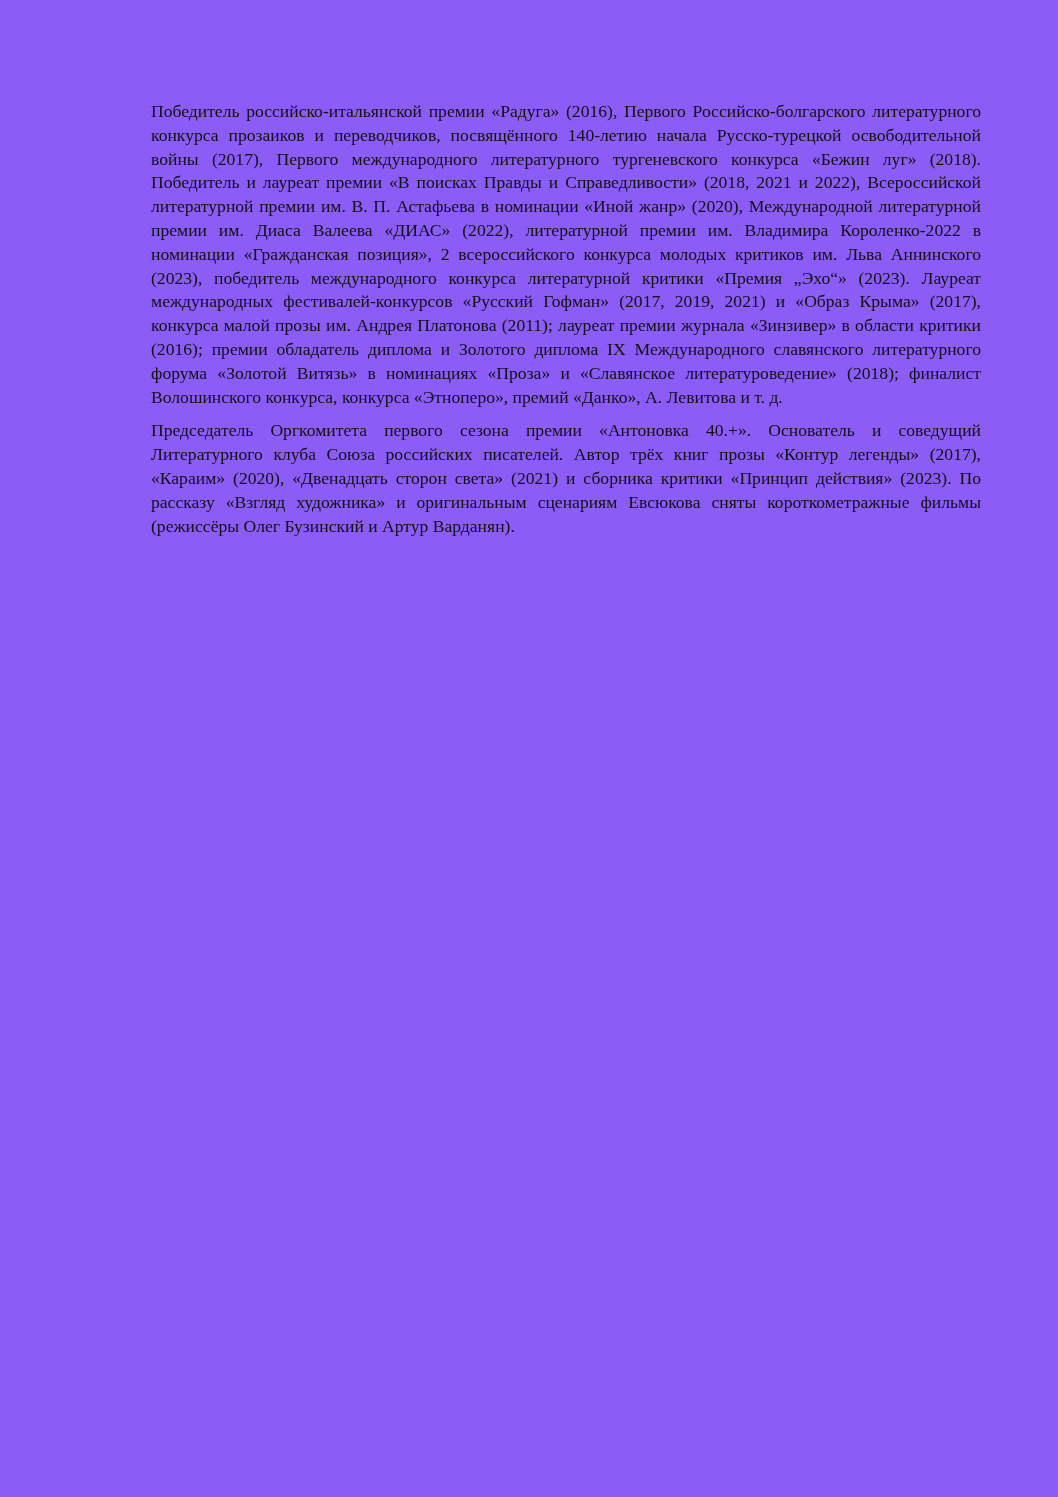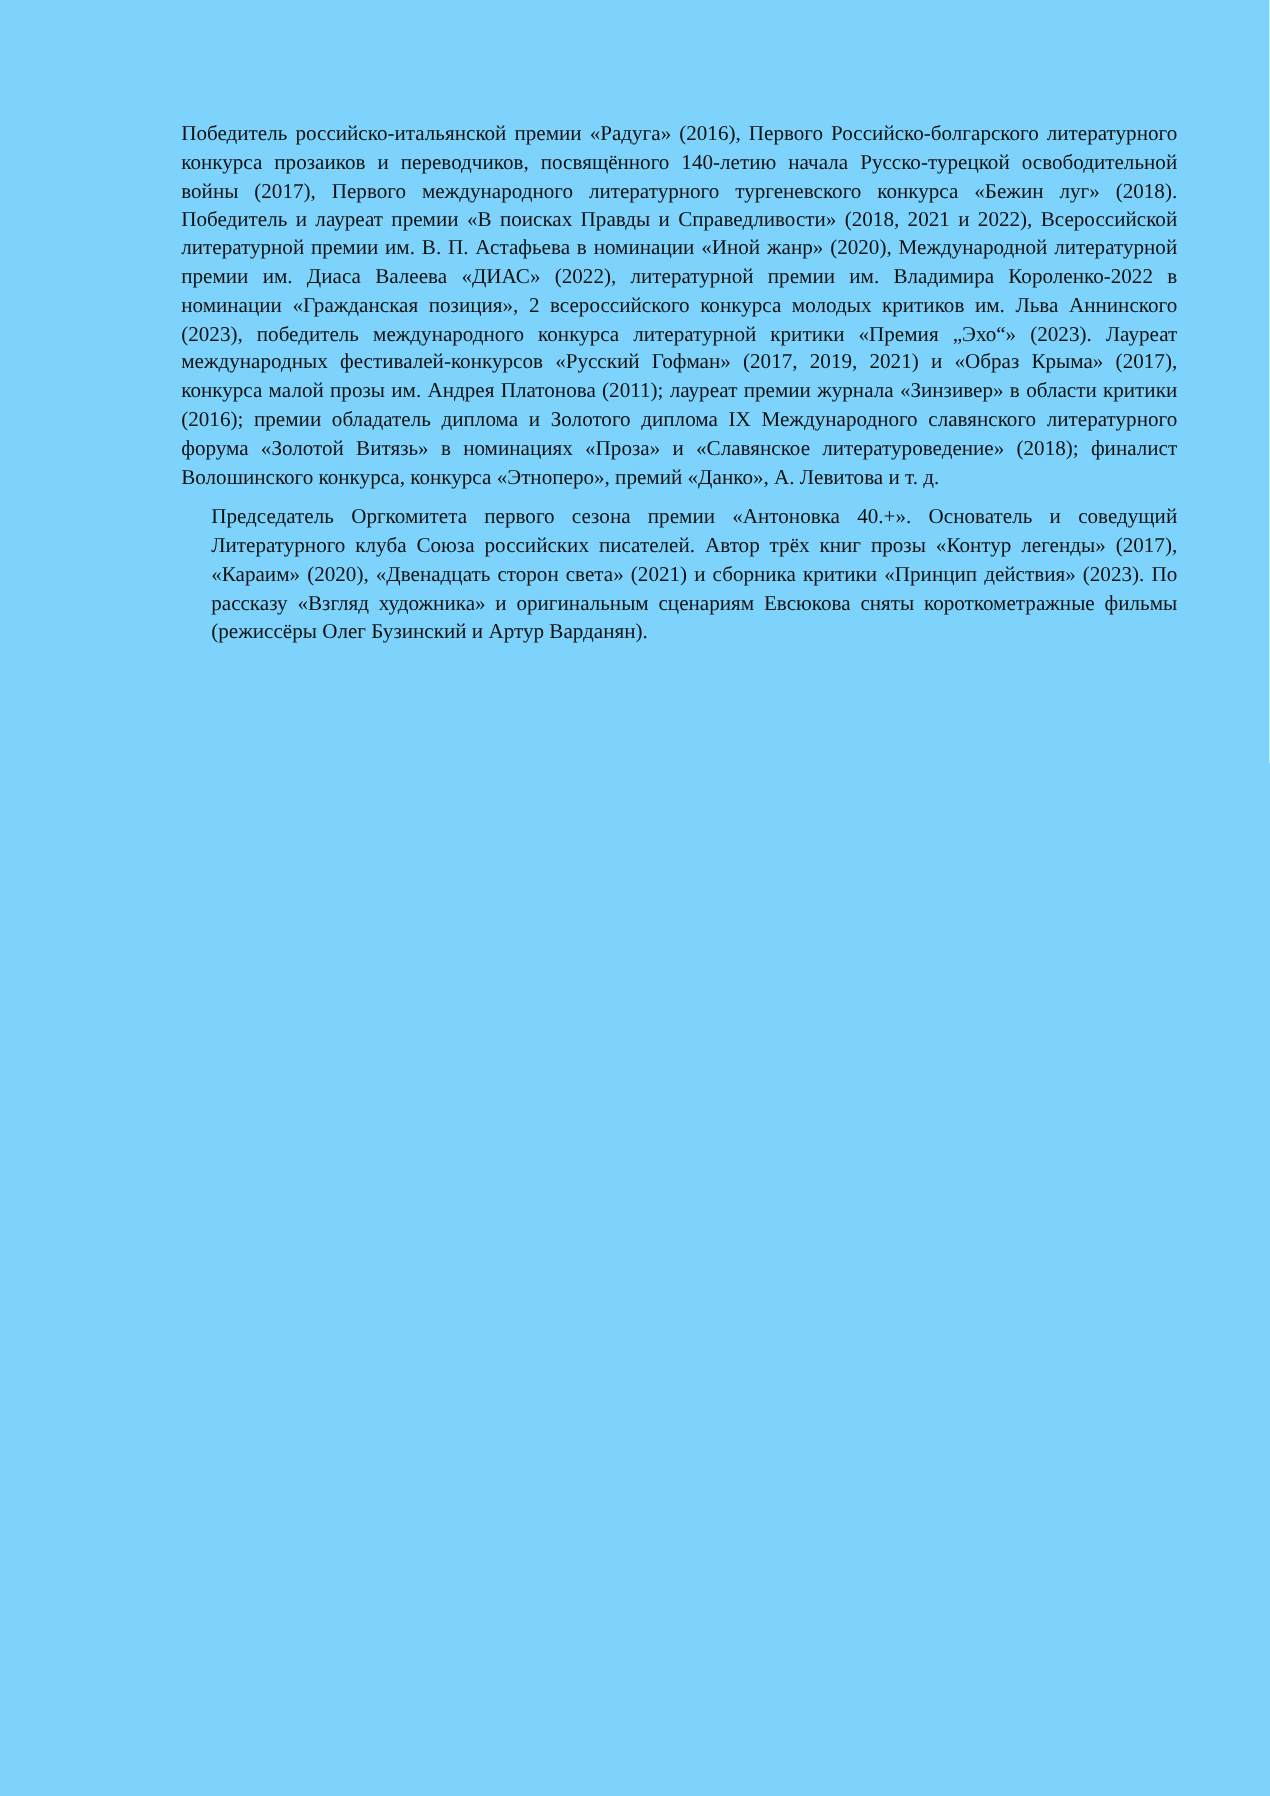--- a/index.html
+++ b/index.html
@@ -12,39 +12,39 @@
       height: 1497px;
       position: relative;
       overflow: hidden;
     }
     .page {
       position: absolute;
       left: 0;
       top: 0;
       width: 1058px;
       height: 1497px;
-      background: #7dd3fc;
+      background: #8b5cf6;
     }
     .text-block {
       position: absolute;
       left: 151px;
       top: 100px;
       width: 830px;
       font-family: "Liberation Serif", "DejaVu Serif", serif;
       font-size: 17.6px;
       line-height: 23.8px;
       color: #111111;
       text-align: justify;
       text-justify: inter-word;
     }
     .para {
       margin: 0 0 10px 0;
       padding: 0;
     }
-    .para.p2 { margin-bottom: 12px; margin-left: 25px; }
+    .para.p2 { margin-bottom: 12px; }
   </style>
 </head>
 <body>
 
 <div class="page">
   <div class="text-block">
     <p class="para p1">Победитель российско-итальянской премии «Радуга» (2016), Первого Российско-болгарского литературного конкурса прозаиков и переводчиков, посвящённого 140-летию начала Русско-турецкой освободительной войны (2017), Первого международного литературного тургеневского конкурса «Бежин луг» (2018). Победитель и лауреат премии «В поисках Правды и Справедливости» (2018, 2021 и 2022), Всероссийской литературной премии им. В. П. Астафьева в номинации «Иной жанр» (2020), Международной литературной премии им. Диаса Валеева «ДИАС» (2022), литературной премии им. Владимира Короленко-2022 в номинации «Гражданская позиция», 2 всероссийского конкурса молодых критиков им. Льва Аннинского (2023), победитель международного конкурса литературной критики «Премия „Эхо“» (2023). Лауреат международных фестивалей-конкурсов «Русский Гофман» (2017, 2019, 2021) и «Образ Крыма» (2017), конкурса малой прозы им. Андрея Платонова (2011); лауреат премии журнала «Зинзивер» в области критики (2016); премии обладатель диплома и Золотого диплома IX Международного славянского литературного форума «Золотой Витязь» в номинациях «Проза» и «Славянское литературоведение» (2018); финалист Волошинского конкурса, конкурса «Этноперо», премий «Данко», А. Левитова и т. д.</p>
     <p class="para p2">Председатель Оргкомитета первого сезона премии «Антоновка 40.+». Основатель и соведущий Литературного клуба Союза российских писателей. Автор трёх книг прозы «Контур легенды» (2017), «Караим» (2020), «Двенадцать сторон света» (2021) и сборника критики «Принцип действия» (2023). По рассказу «Взгляд художника» и оригинальным сценариям Евсюкова сняты короткометражные фильмы (режиссёры Олег Бузинский и Артур Варданян).</p>
   </div>
 </div>

